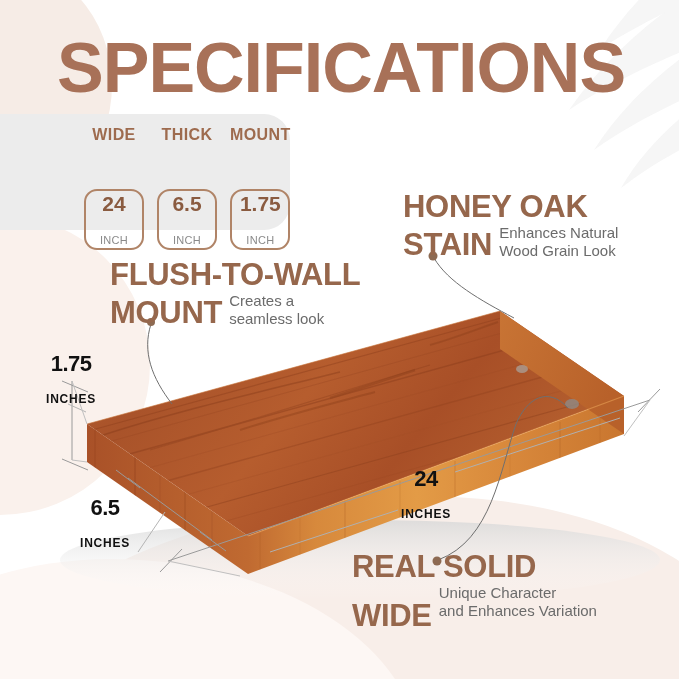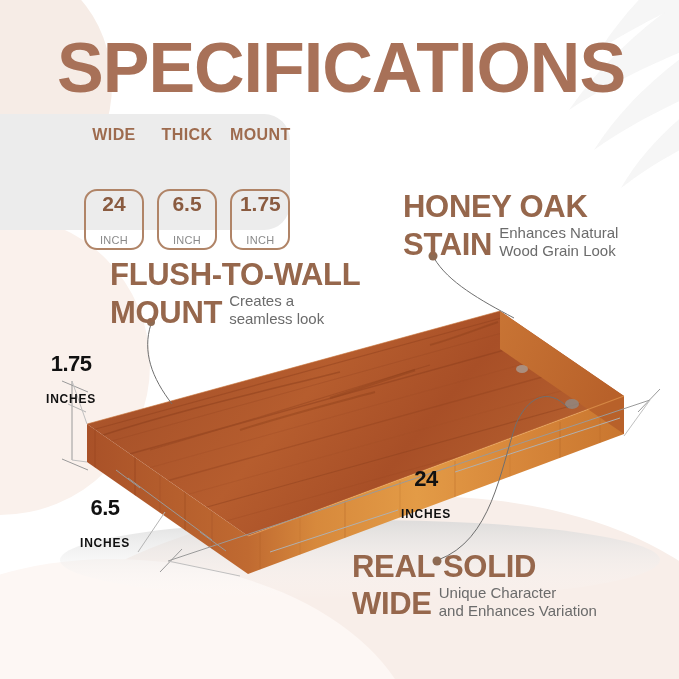--- a/index.html
+++ b/index.html
@@ -384,21 +384,21 @@
         <div class="feature-sub">Creates a</div>
         <div class="feature-sub">seamless look</div>
       </div>
     </div>
   </div>
 
   <div class="feature" id="feat-real">
     <div class="feature-head">REAL SOLID</div>
     <div class="inline-wrap">
       <div class="feature-head">WIDE</div>
-      <div style="margin-bottom:0">
+      <div style="margin-bottom:12px">
         <div class="feature-sub">Unique Character</div>
         <div class="feature-sub">and Enhances Variation</div>
       </div>
     </div>
   </div>
 
   <div class="dim" id="dim-thick">
     <div class="dim-num">1.75</div>
     <div class="dim-unit">INCHES</div>
   </div>

